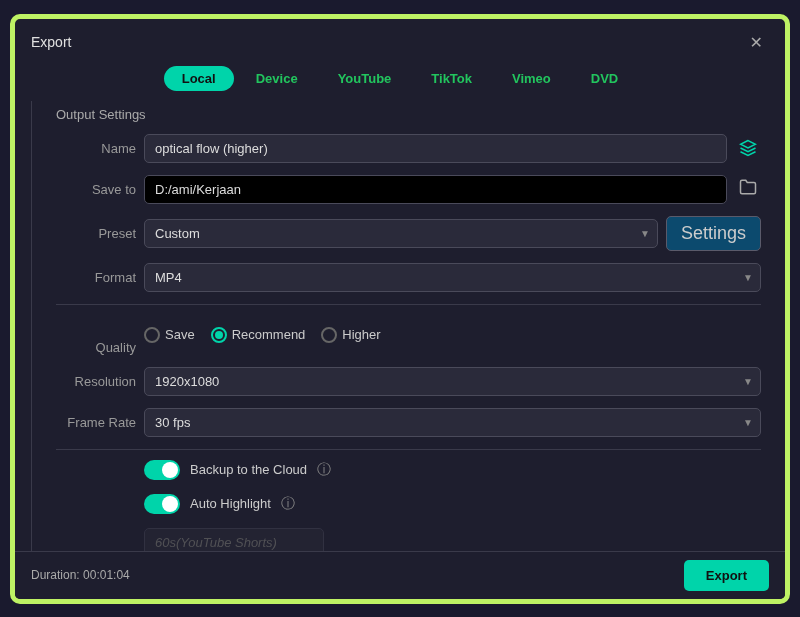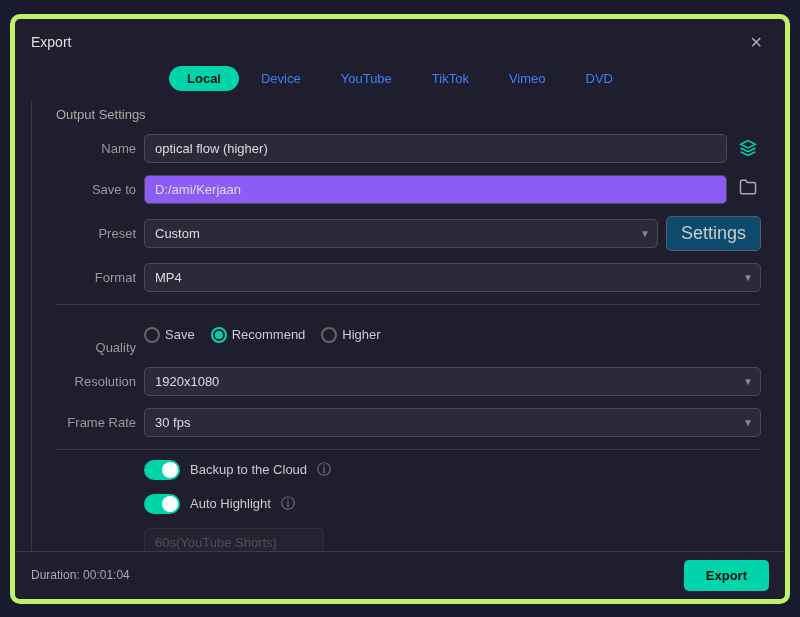--- a/index.html
+++ b/index.html
@@ -51,23 +51,24 @@
       justify-content: center;
       gap: 4px;
       padding: 4px 0 10px 0;
       flex-shrink: 0;
     }
     .tab {
       padding: 5px 18px;
       border-radius: 20px;
       cursor: pointer;
       font-size: 13px;
-      color: #3b82f6;
+      color: #22c55e;
       border: none;
       background: none;
+      font-weight: bold;
     }
     .tab.active {
       background: #00d4aa;
       color: #111;
       font-weight: 600;
     }
     .main-content {
       display: flex;
       flex: 1;
       overflow: hidden;
@@ -318,20 +319,21 @@
       width: 180px;
       background: #252535;
       border: 1px solid #3a3a4a;
       border-radius: 5px;
       color: #666;
       padding: 6px 10px;
       font-size: 13px;
       outline: none;
       cursor: not-allowed;
       appearance: none;
+      font-style: italic;
     }
     .bottom-bar {
       display: flex;
       align-items: center;
       justify-content: space-between;
       padding: 8px 16px;
       border-top: 1px solid #3a3a4a;
       flex-shrink: 0;
       background: #1e1e2e;
     }
@@ -363,21 +365,21 @@
       border-radius: 5px;
       padding: 8px 22px;
       font-size: 13px;
       font-weight: 600;
       cursor: pointer;
     }
     .path-text {
       flex: 1;
       color: #ddd;
       font-size: 13px;
-      background: #8b5cf6;
+      background: #000000;
       border: 1px solid #4a4a5a;
       border-radius: 5px;
       padding: 6px 10px;
     }
   </style>
 </head>
 <body>
 
 <div class="dialog">
 

